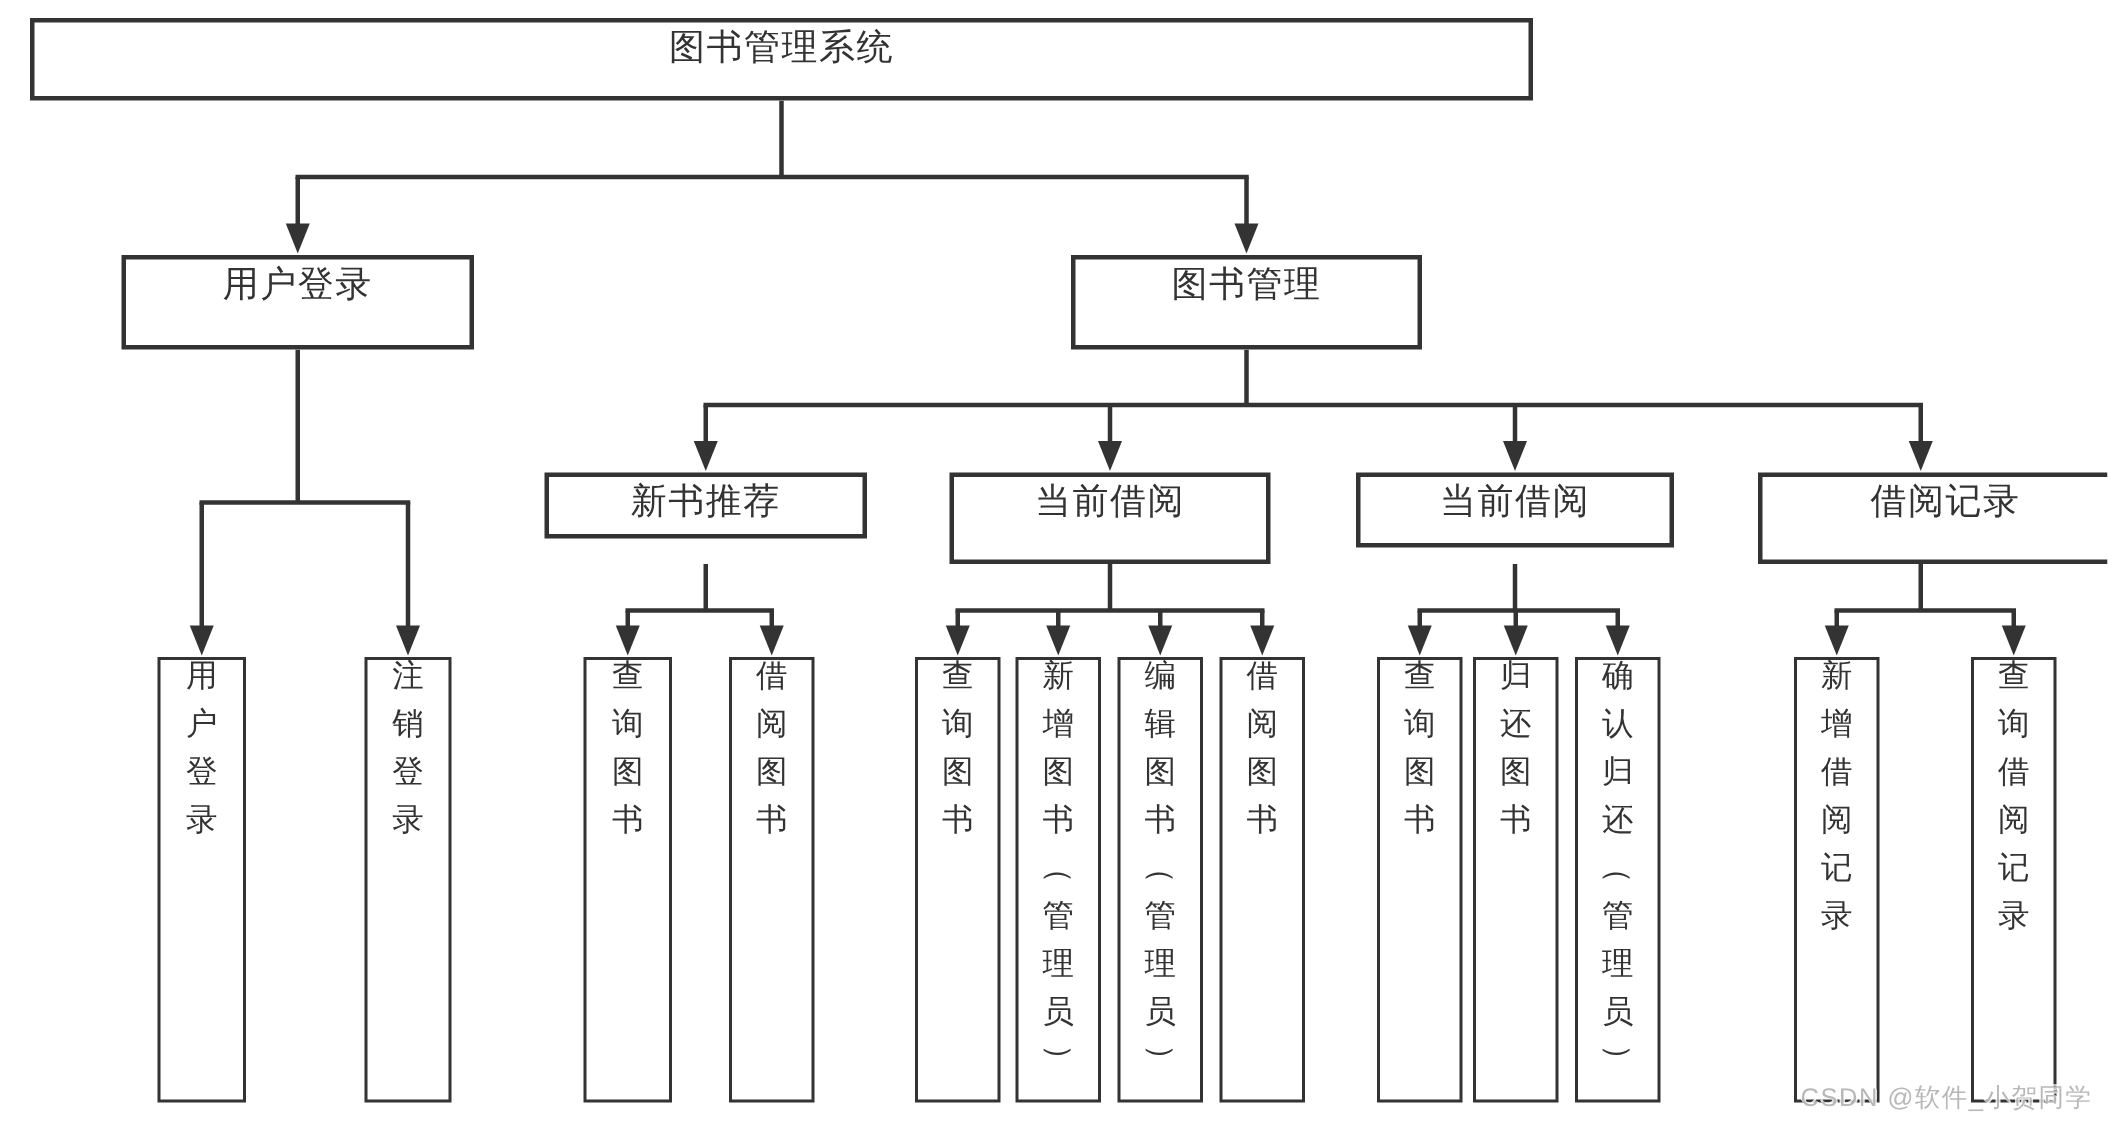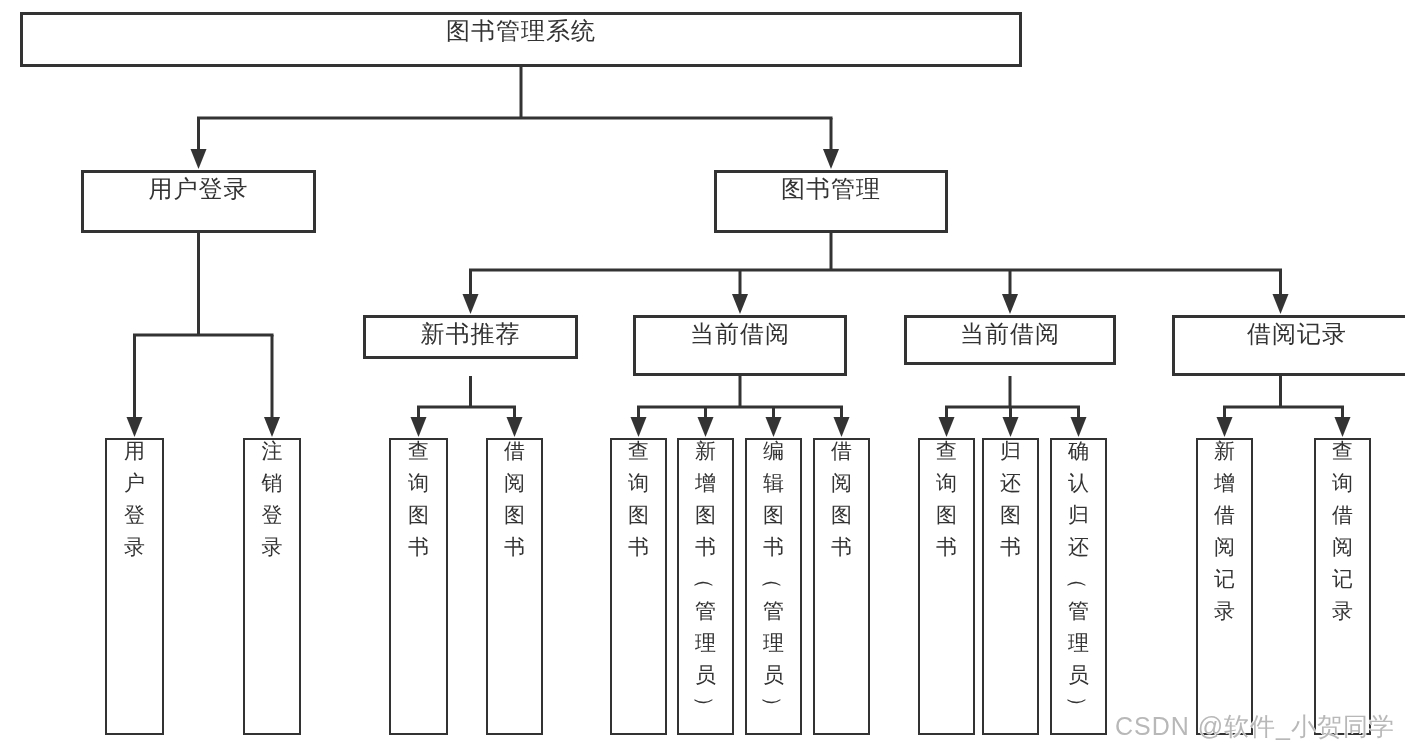--- a/index.html
+++ b/index.html
@@ -11,21 +11,21 @@
   .box{
     position:absolute;box-sizing:border-box;background:var(--fill,#fff);
     border:3px solid var(--line,#333);display:flex;align-items:flex-start;justify-content:center;
   }
   .leafbox{border-width:2px;}
   .hlabel{font-size:24px;color:var(--text,#333);letter-spacing:1px;white-space:nowrap;}
   .vtext{display:flex;flex-direction:column;align-items:center;justify-content:center;gap:11px;color:var(--text,#333);}
   .vchar{font-size:21px;line-height:1;display:block;}
   .vchar.rot{transform:rotate(90deg);}
   .watermark{
-    position:absolute;right:10px;bottom:4px;font-size:25px;color:var(--wm,#b8b8b8);
+    position:absolute;right:10px;bottom:4px;font-size:17px;color:var(--wm,#b8b8b8);
     letter-spacing:1px;white-space:nowrap;
     text-shadow:1px 1px 0 rgba(255,255,255,.85),-1px -1px 0 rgba(255,255,255,.85);
   }
 </style>
 </head>
 <body>
 
 <div class="canvas">
 
   <svg id="connectors" width="1405" height="747" viewBox="0 0 1405 747">

